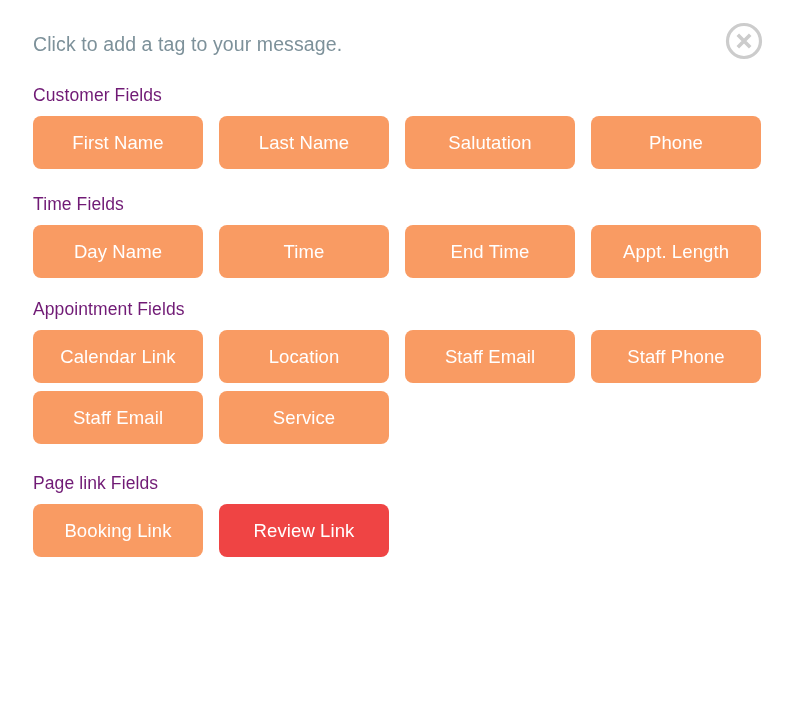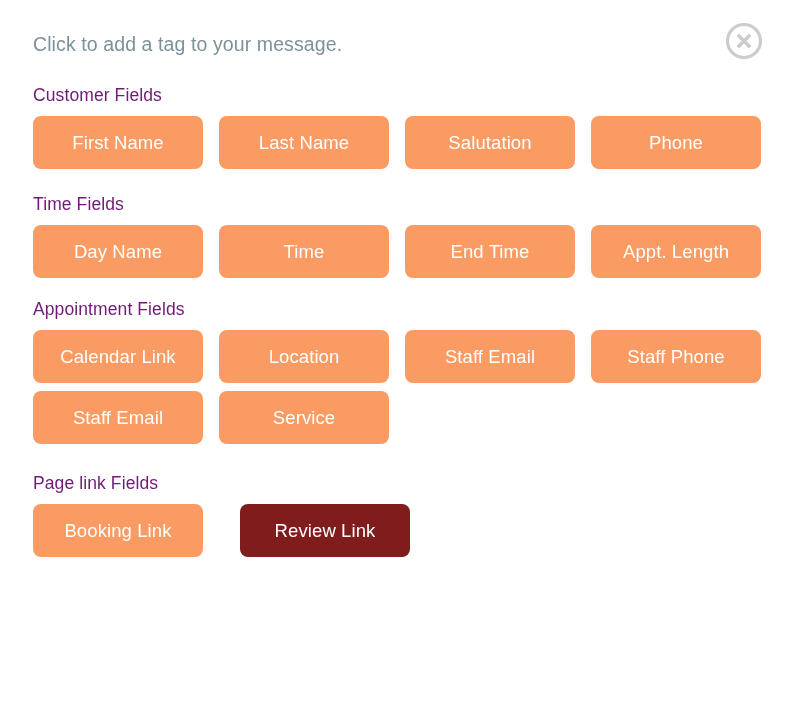--- a/index.html
+++ b/index.html
@@ -95,22 +95,21 @@
     line-height: 53px;
     letter-spacing: 0.1px;
     padding: 0;
     text-align: center;
     cursor: pointer;
     white-space: nowrap;
     overflow: hidden;
     box-sizing: border-box;
   }
   .tag-button.purple {
-    background: #7f1d1d;
-    margin-left: 21px;
+    background: #ef4444;
   }
 
   
   .section.customer   { margin-top: 8px; }
   .section.time       { margin-top: 24px; }
   .section.appointment{ margin-top: 20px; }
   .section.pagelink   { margin-top: 28px; }
 </style>
 </head>
 <body>

